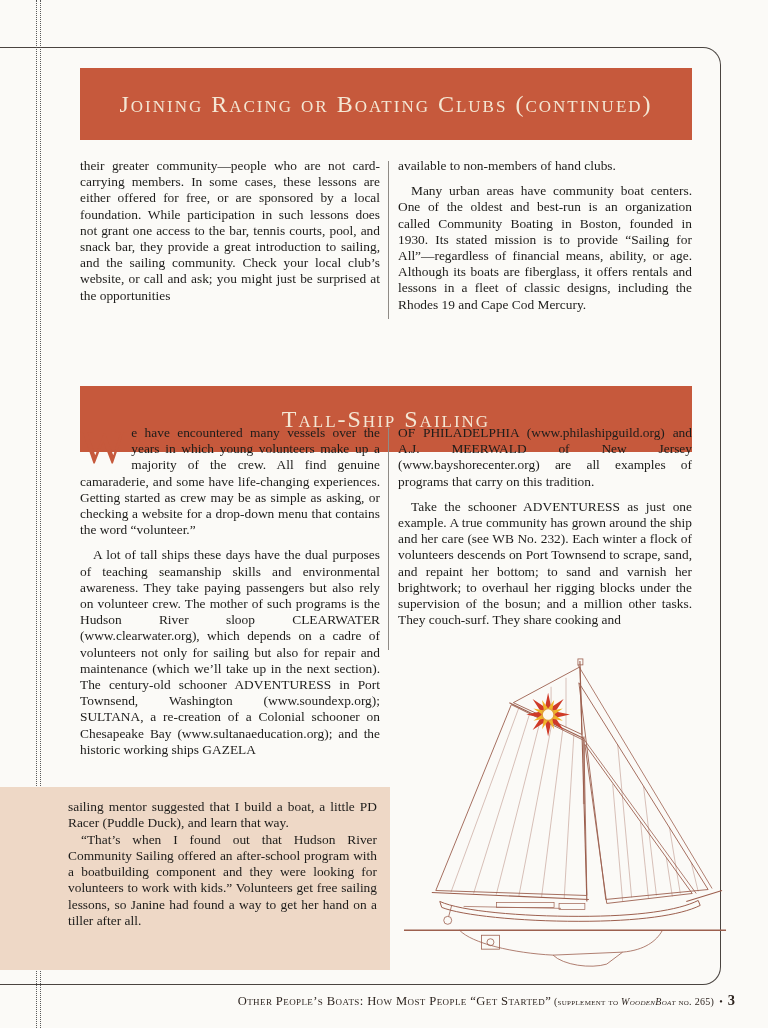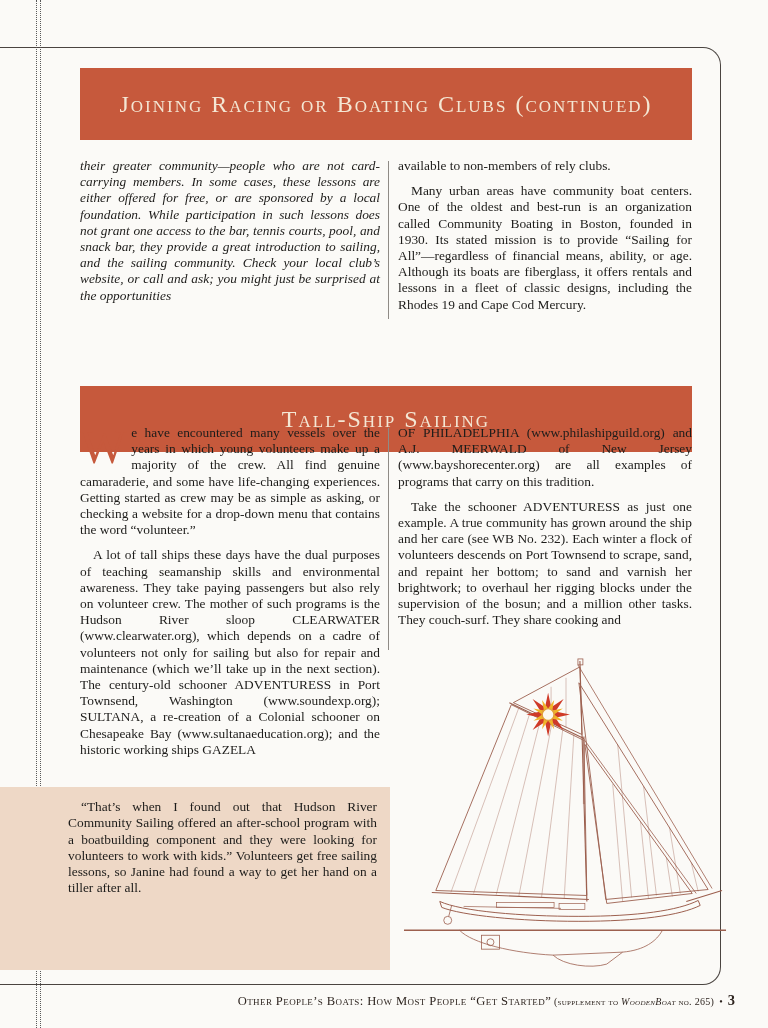--- a/index.html
+++ b/index.html
@@ -32,21 +32,21 @@
   .col {
     position:absolute; text-align:justify;
     font-size:13.4px; line-height:16.2px;
   }
   .col p { margin:0; }
   .col p.indent { text-indent:13px;margin-top:9px; }
   .divider { position:absolute; width:1px; background:#8f8b86; }
   .divider.one { left:388px; top:161px; height:158px; }
   .divider.two { left:388px; top:428px; height:222px; }
 
-  .s1-left  { left:80px;  top:158px; width:300px;font-style:italic; }
+  .s1-left  { left:80px;  top:158px; width:300px; }
   .s1-right { left:398px; top:158px; width:294px; }
   .s2-left  { left:80px;  top:425px; width:300px; }
   .s2-right { left:398px; top:425px; width:294px; }
 
   .dropcap {
     float:left; color:var(--accent,#c6593c);
     font-size:49px; line-height:39px; padding:2px 5px 0 0;
   }
 
   .pink-box {
@@ -85,40 +85,41 @@
 
   <div class="banner one">
     <span>Joining Racing or Boating Clubs (continued)</span>
   </div>
 
   <div class="col s1-left">
     <p>their greater community—people who are not card-carrying members. In some cases, these lessons are either offered for free, or are sponsored by a local foundation. While participation in such lessons does not grant one access to the bar, tennis courts, pool, and snack bar, they provide a great introduction to sailing, and the sailing community. Check your local club’s website, or call and ask; you might just be surprised at the opportunities</p>
   </div>
   <div class="divider one"></div>
   <div class="col s1-right">
-    <p>available to non-members of rely clubs.</p>
+    <p>available to non-members of hand clubs.</p>
     <p class="indent">Many urban areas have community boat centers. One of the oldest and best-run is an organization called Community Boating in Boston, founded in 1930. Its stated mission is to provide “Sailing for All”—regardless of financial means, ability, or age. Although its boats are fiberglass, it offers rentals and lessons in a fleet of classic designs, including the Rhodes 19 and Cape Cod Mercury.</p>
   </div>
 
   <div class="banner two">
     <span>Tall-Ship Sailing</span>
   </div>
 
   <div class="col s2-left">
     <p><span class="dropcap">W</span><span>e have encountered many vessels over the years in which young volunteers make up a majority of the crew. All find genuine camaraderie, and some have life-changing experiences. Getting started as crew may be as simple as asking, or checking a website for a drop-down menu that contains the word “volunteer.”</span></p>
     <p class="indent">A lot of tall ships these days have the dual purposes of teaching seamanship skills and environmental awareness. They take paying passengers but also rely on volunteer crew. The mother of such programs is the Hudson River sloop CLEARWATER (www.clearwater.org), which depends on a cadre of volunteers not only for sailing but also for repair and maintenance (which we’ll take up in the next section). The century-old schooner ADVENTURESS in Port Townsend, Washington (www.soundexp.org); SULTANA, a re-creation of a Colonial schooner on Chesapeake Bay (www.sultanaeducation.org); and the historic working ships GAZELA</p>
   </div>
   <div class="divider two"></div>
   <div class="col s2-right">
     <p>OF PHILADELPHIA (www.philashipguild.org) and A.J. MEERWALD of New Jersey (www.bayshorecenter.org) are all examples of programs that carry on this tradition.</p>
     <p class="indent">Take the schooner ADVENTURESS as just one example. A true community has grown around the ship and her care (see WB No. 232). Each winter a flock of volunteers descends on Port Townsend to scrape, sand, and repaint her bottom; to sand and varnish her brightwork; to overhaul her rigging blocks under the supervision of the bosun; and a million other tasks. They couch-surf. They share cooking and</p>
   </div>
 
   <div class="pink-box">
     <div class="inner">
+      <p>sailing mentor suggested that I build a boat, a little PD Racer (Puddle Duck), and learn that way.</p>
       <p class="indent">“That’s when I found out that Hudson River Community Sailing offered an after-school program with a boatbuilding component and they were looking for volunteers to work with kids.” Volunteers get free sailing lessons, so Janine had found a way to get her hand on a tiller after all.</p>
     </div>
   </div>
 
   <div class="boat">
     <svg viewBox="0 0 330 334" width="328" height="332" xmlns="http://www.w3.org/2000/svg">
       <g class="ln" stroke-width="1.1">
 
         <line x1="177" y1="20" x2="312" y2="245" stroke-width="0.8"></line>
         <line x1="181" y1="92" x2="296" y2="250" stroke-width="0.8"></line>

